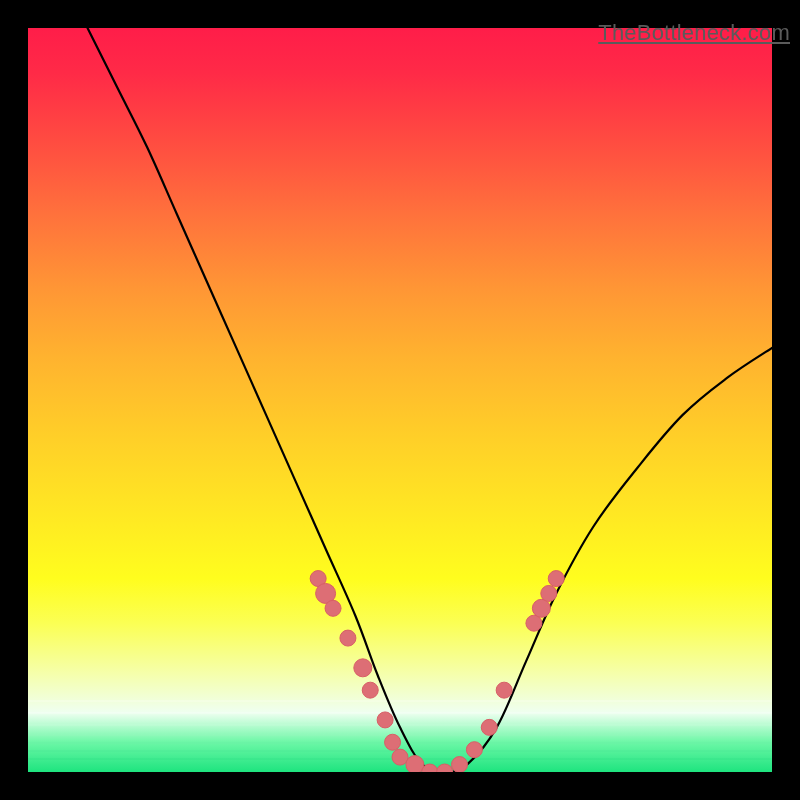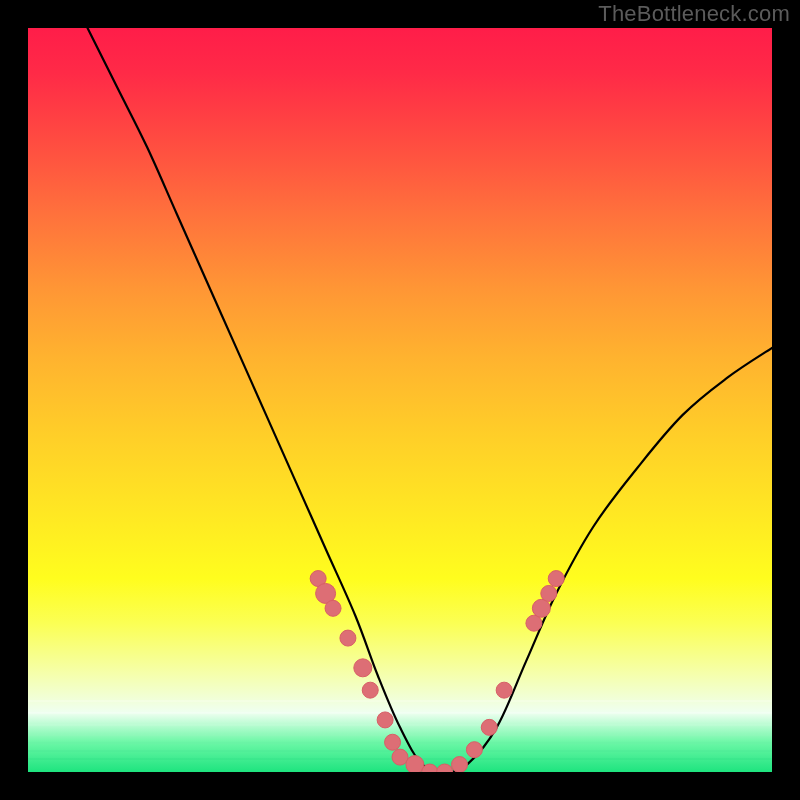--- a/index.html
+++ b/index.html
@@ -48,27 +48,28 @@
   }
   
   .band {
     position: absolute;
     left: 0; right: 0;
     height: 2px;
     opacity: 0.22;
   }
   .watermark {
     position: absolute;
-    top: 1px;
+    top: 20px;
     right: 10px;
     color: #5b5b5b;
     font-size: 22px;
     font-weight: 400;
     letter-spacing: 0.2px;
     user-select: none;
+    text-decoration: underline;
   }
   svg.curve {
     position: absolute;
     left: 0; top: 0;
     width: 744px; height: 744px;
     overflow: visible;
   }
   .line {
     fill: none;
     stroke: #000;

